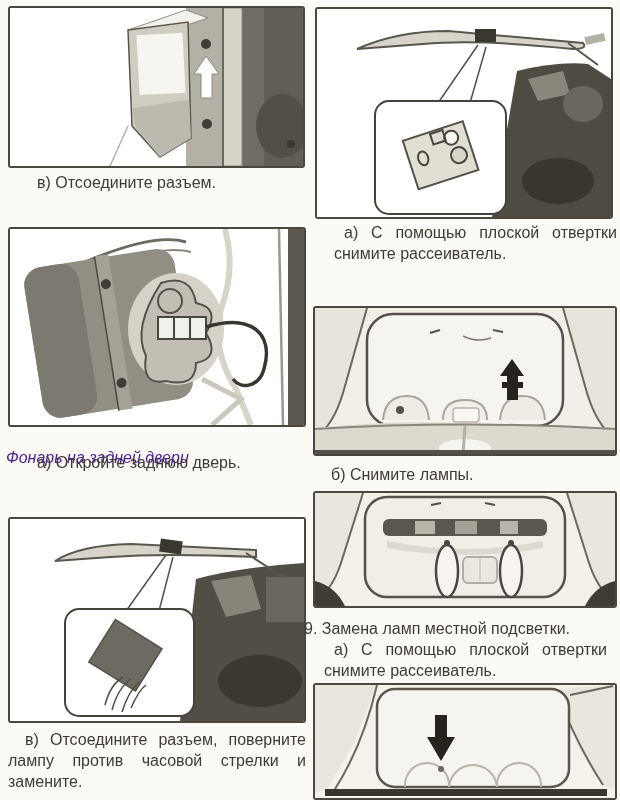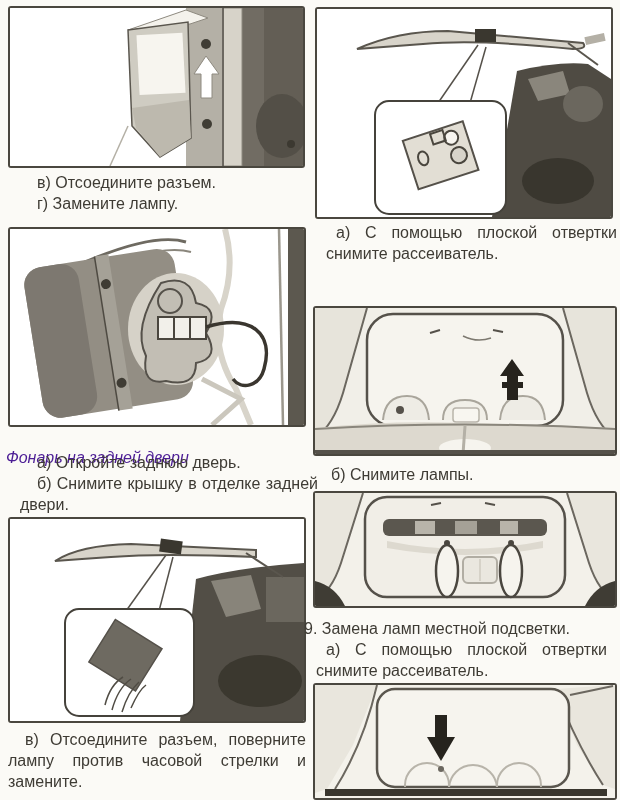--- a/index.html
+++ b/index.html
@@ -11,21 +11,21 @@
   }
   .photo{
     position:absolute;box-sizing:border-box;margin:0;
     border:2px solid #4a473f;border-radius:3px;
     background:#ffffff;overflow:hidden;
   }
   .photo svg{display:block;width:100%;height:100%;}
   .cap{position:absolute;font-size:16px;line-height:21px;}
   .p{margin:0;text-align:justify;}
   .ind{text-indent:17px;}
-  .sub{margin-left:12px;text-indent:10px;}
+  .sub{margin-left:20px;text-indent:10px;}
   .heading{font-style:italic;color:#4c1d95;}
 </style>
 </head>
 <body>
 
 <figure class="photo" style="left:8px;top:6px;width:297px;height:162px;">
   <svg viewBox="0 0 293 158" preserveAspectRatio="none">
     <rect x="0" y="0" width="293" height="158" fill="#ffffff"></rect>
     <rect x="232" y="0" width="61" height="158" fill="#716c63"></rect>
     <rect x="254" y="0" width="39" height="158" fill="#635e55"></rect>
@@ -42,21 +42,20 @@
     <circle cx="197" cy="116" r="5" fill="#403d35"></circle>
     <g>
       <polygon points="196,48 184,66 191,66 191,90 202,90 202,66 209,66" fill="#ffffff" stroke="#8e8a80" stroke-width="1"></polygon>
     </g>
     <line x1="100" y1="158" x2="118" y2="118" stroke="#b4b0a6" stroke-width="1.5"></line>
   </svg>
 </figure>
 
 <div class="cap" style="left:20px;top:172px;width:298px;">
   <p class="p ind">в) Отсоедините разъем.</p>
-  <p class="p ind">г) Замените лампу.</p>
 </div>
 
 <figure class="photo" style="left:8px;top:227px;width:298px;height:200px;">
   <svg viewBox="0 0 294 196" preserveAspectRatio="none">
     <rect x="0" y="0" width="294" height="196" fill="#ffffff"></rect>
     <rect x="278" y="0" width="16" height="196" fill="#5c584f"></rect>
     <line x1="269" y1="0" x2="273" y2="196" stroke="#9b978d" stroke-width="2.5"></line>
     <path d="M215,0 Q226,40 211,80 Q201,120 226,160 L241,196" fill="none" stroke="#d8d4ca" stroke-width="6"></path>
     <path d="M192,150 L231,170 L202,196" fill="none" stroke="#cbc7bd" stroke-width="5"></path>
     <path d="M55,42 Q140,2 176,13" fill="none" stroke="#6e6a61" stroke-width="3"></path>
@@ -76,21 +75,20 @@
     <line x1="164" y1="88" x2="164" y2="110" stroke="#4a463e" stroke-width="2"></line>
     <line x1="180" y1="88" x2="180" y2="110" stroke="#4a463e" stroke-width="2"></line>
     <path d="M196,98 C242,84 264,105 254,140 C249,158 231,161 223,150" fill="none" stroke="#3a362f" stroke-width="3.5"></path>
   </svg>
 </figure>
 
 <p class="cap heading" style="left:6px;top:431px;width:300px;">Фонарь на задней двери</p>
 
 <div class="cap" style="left:20px;top:452px;width:298px;">
   <p class="p ind">а) Откройте заднюю дверь.</p>
-  <p class="p ind">б) Снимите крышку в отделке задней двери.</p>
 </div>
 
 <figure class="photo" style="left:8px;top:517px;width:298px;height:206px;">
   <svg viewBox="0 0 294 202" preserveAspectRatio="none">
     <rect x="0" y="0" width="294" height="202" fill="#ffffff"></rect>
     <path d="M186,60 Q232,48 294,44 L294,202 L170,202 Z" fill="#524e46"></path>
     <polygon points="201,62 241,56 251,90 216,98" fill="#88847a"></polygon>
     <rect x="256" y="58" width="38" height="45" fill="#6b675e"></rect>
     <ellipse cx="250" cy="162" rx="42" ry="26" fill="#3b382f"></ellipse>
     <path d="M45,42 Q70,26 121,25 L246,31 L246,38 Q151,34 101,38 Q71,40 45,42 Z" fill="#d8d4ca" stroke="#5a564e" stroke-width="2"></path>

